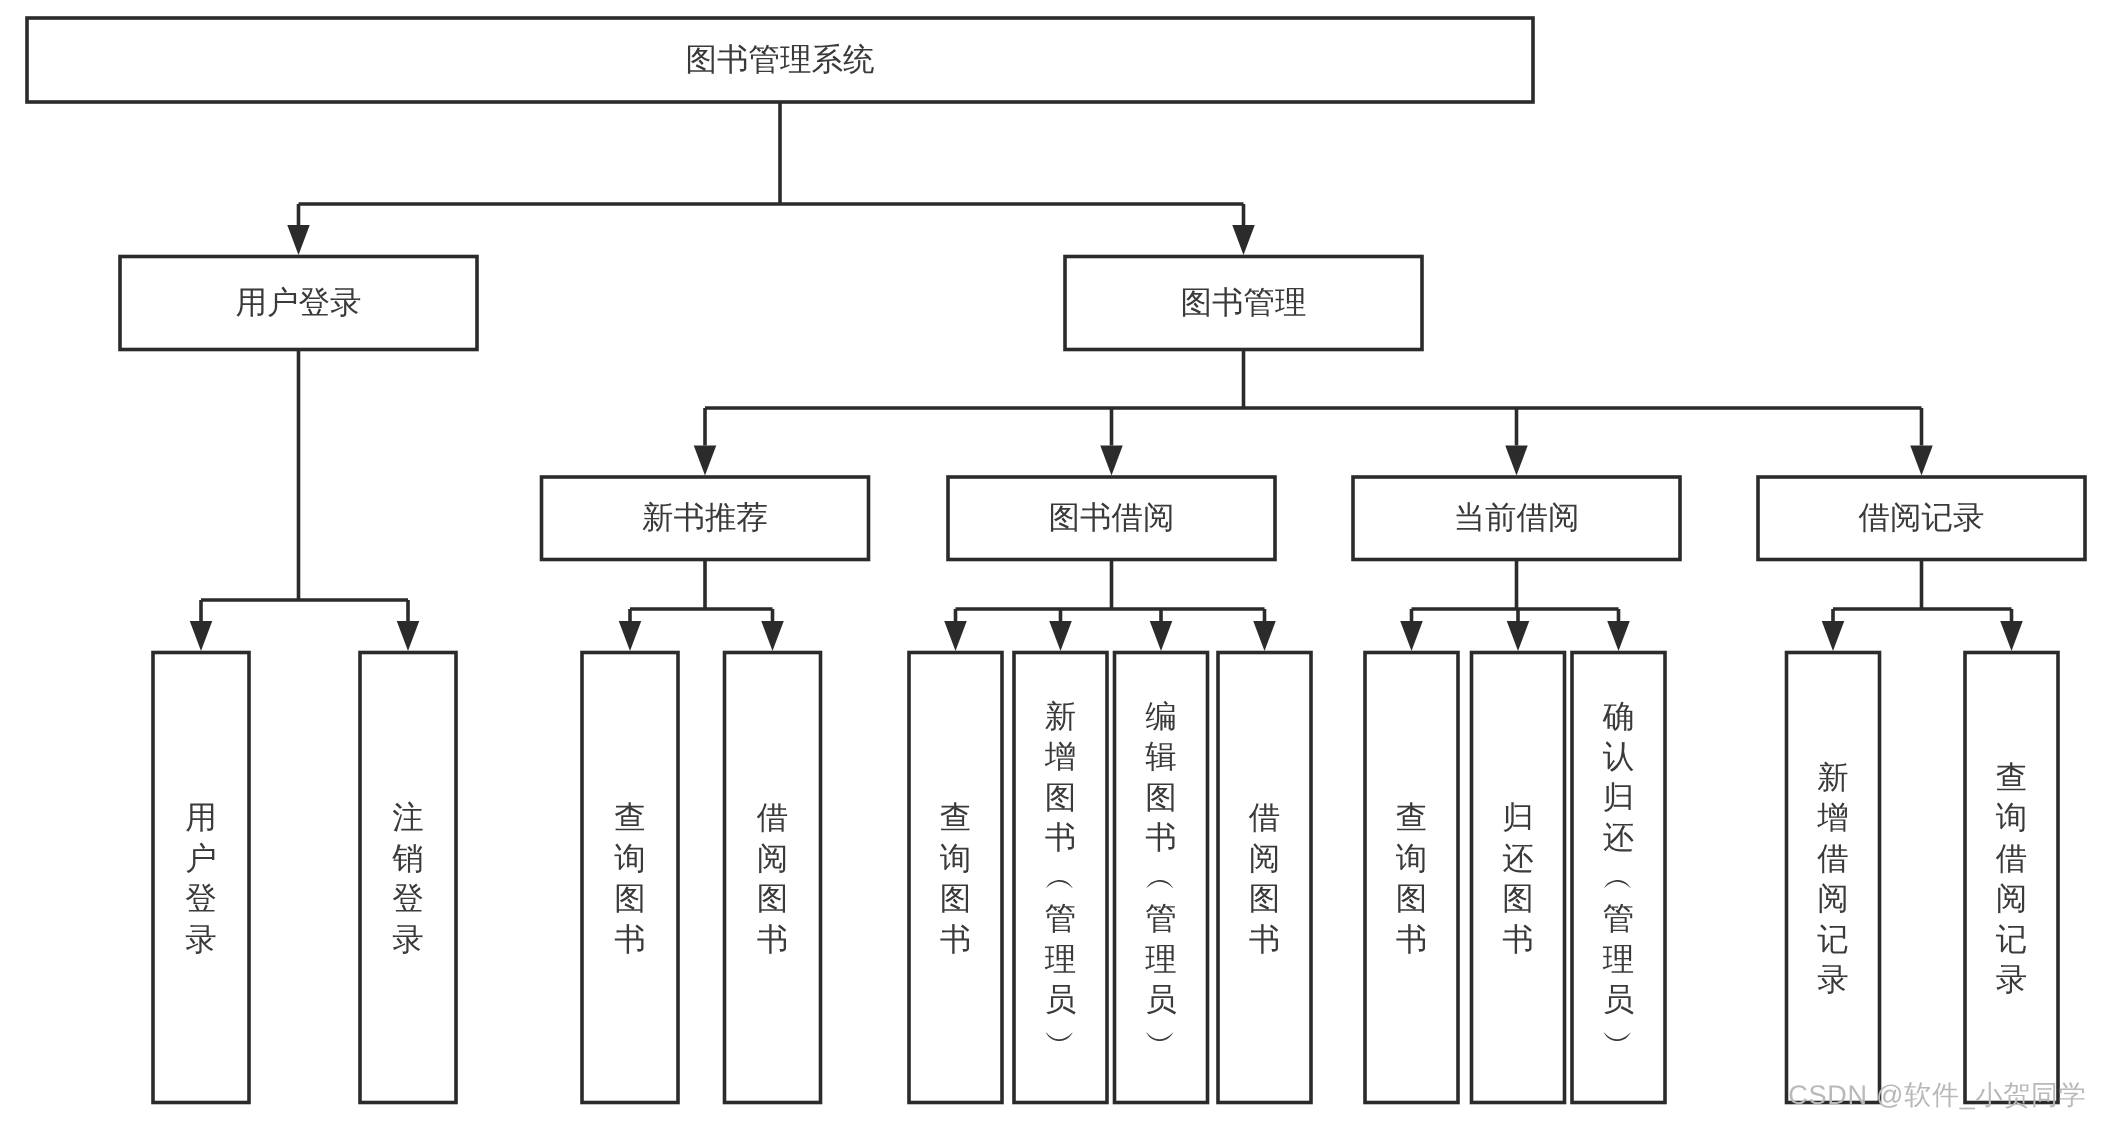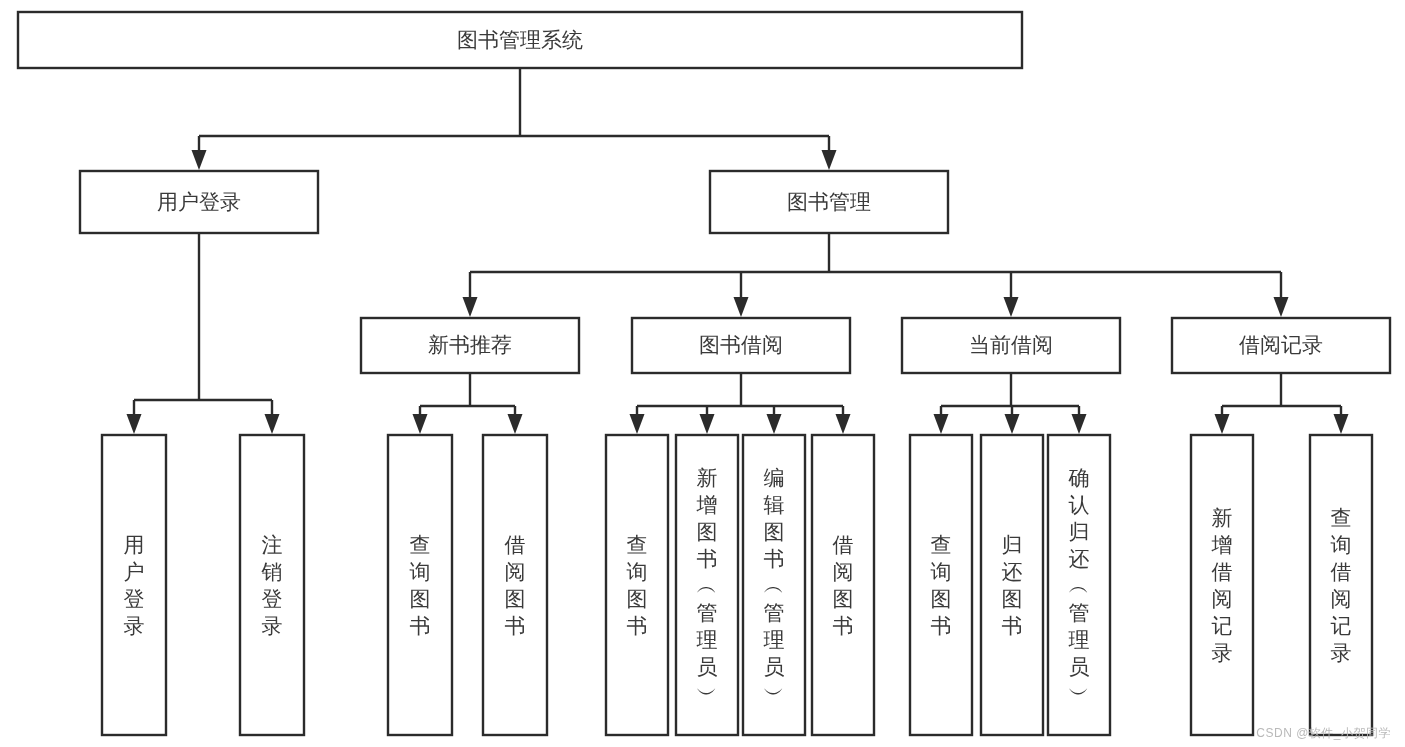--- a/index.html
+++ b/index.html
@@ -53,21 +53,21 @@
     font-family: "Liberation Sans", "DejaVu Sans", sans-serif;
     font-size: 21px;
     fill: #3a3a3a;
     text-anchor: middle;
   }
   .watermark {
     position: absolute;
     right: 14px;
     bottom: 5px;
     font-family: "Liberation Sans", "DejaVu Sans", sans-serif;
-    font-size: 12px;
+    font-size: 18px;
     color: #b9b9b9;
     letter-spacing: 0.5px;
     white-space: nowrap;
     user-select: none;
   }
 </style>
 </head>
 <body>
 
 <div id="diagram-root">

